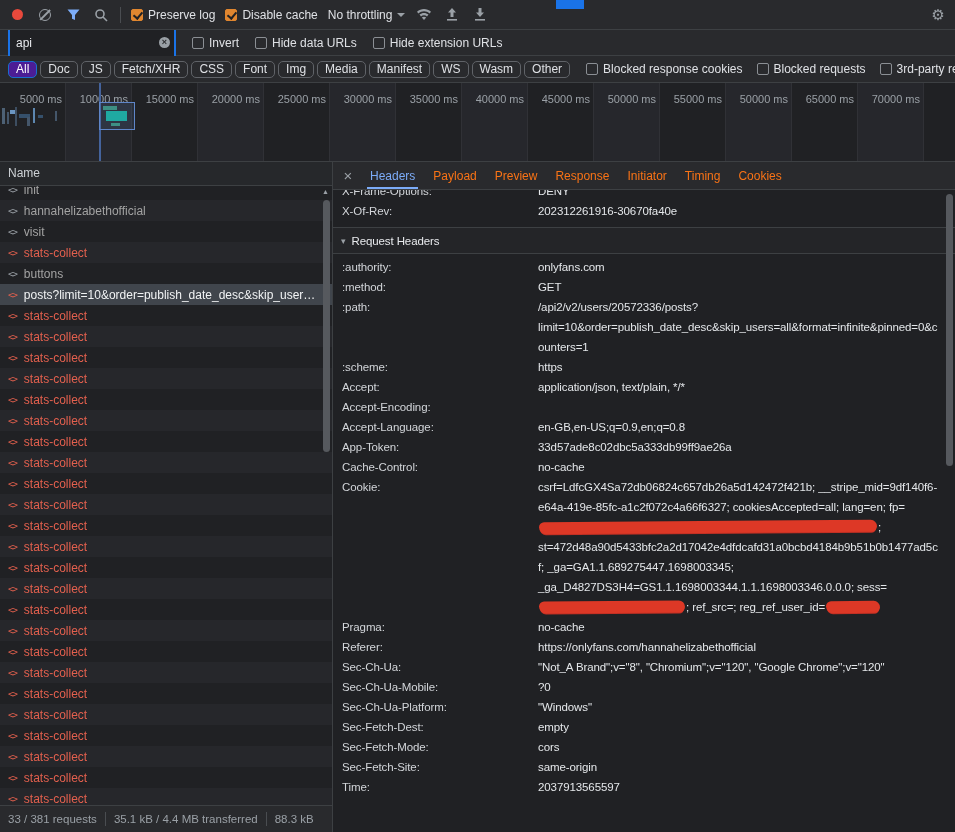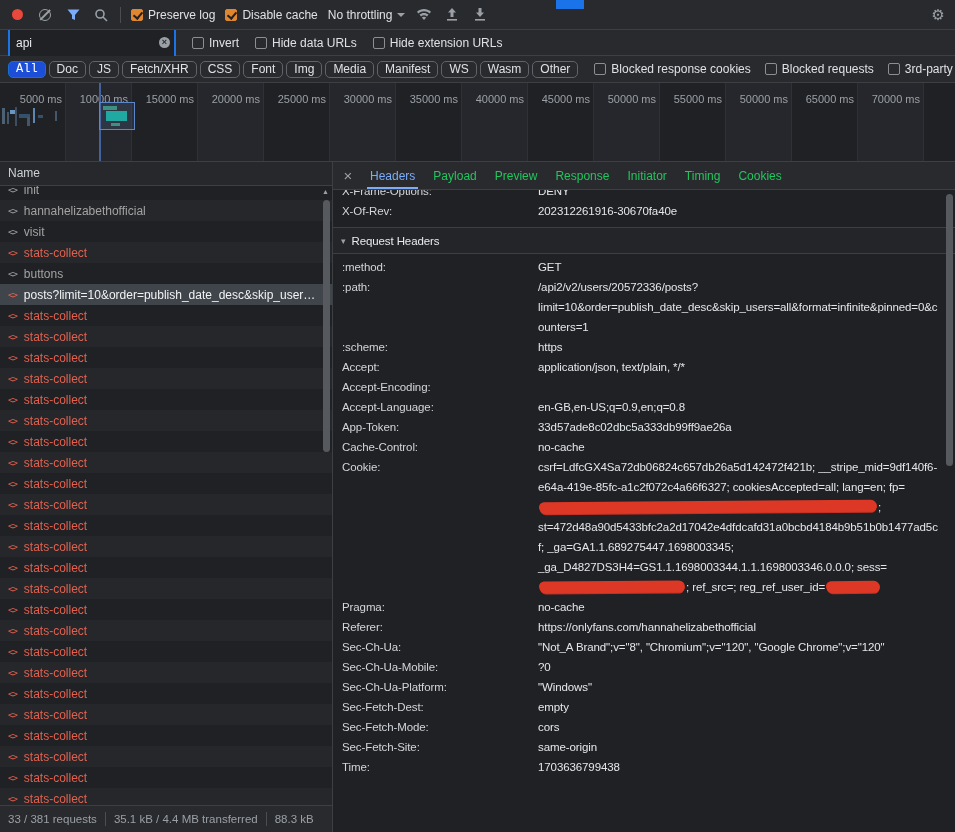--- a/index.html
+++ b/index.html
@@ -35,21 +35,21 @@
                   display:flex; align-items:center; padding:0 4px 0 6px; gap:4px; }
   .filter-input .txt { flex:1; color:#e8eaed; line-height:14px; }
   .clear-x { width:11px; height:11px; border-radius:50%; background:#9aa0a6; color:#292a2d;
              font-size:9px; line-height:11px; text-align:center; font-weight:bold; }
 
   
   .types-row { height:27px; flex-shrink:0; background:#292a2d; border-bottom:1px solid #3d4043;
                display:flex; align-items:center; gap:4px; padding:0 8px; white-space:nowrap; }
   .chips { display:flex; align-items:center; gap:3px; }
   .chip { padding:0 7px; height:17px; line-height:15px; border:1px solid #606368; border-radius:5px; color:#dfe1e5; }
-  .chip.active { background:#1d4ed8; border-color:#1b6dce; color:#fff;font-family:Liberation Mono, monospace; }
+  .chip.active { background:#4c1d95; border-color:#1b6dce; color:#fff; }
   .type-checks { display:flex; align-items:center; gap:14px; margin-left:12px; }
 
   
   .timeline { height:79px; flex-shrink:0; border-bottom:1px solid #3d4043; position:relative;
               display:flex; overflow:hidden; background:#202124; }
   .tl-col { width:66px; flex-shrink:0; border-right:1px solid #303136; position:relative; }
   .tl-col.alt { background:#26272c; }
   .tl-col.fill { flex:1; border-right:none; }
   .tl-label { position:absolute; right:3px; top:10px; font-size:11px; color:#9aa0a6; white-space:nowrap; }
   .wbar { position:absolute; }
@@ -81,21 +81,21 @@
   .status-bar { height:27px; flex-shrink:0; background:#292a2d; border-top:1px solid #3d4043;
                 display:flex; align-items:center; gap:8px; padding:0 8px; color:#9aa0a6;
                 font-size:11.5px; white-space:nowrap; overflow:hidden; }
   .sb-sep { width:1px; height:14px; background:#4a4d51; flex-shrink:0; }
 
   
   .right-panel { flex:1; min-width:0; display:flex; flex-direction:column; position:relative; }
   .tabs-bar { height:28px; flex-shrink:0; background:#292a2d; border-bottom:1px solid #3d4043;
               display:flex; align-items:stretch; padding-left:2px; }
   .close-btn { width:26px; display:flex; align-items:center; justify-content:center; color:#9aa0a6; font-size:15px; }
-  .tab { padding:0 9px; display:flex; align-items:center; color:#22c55e; position:relative; }
+  .tab { padding:0 9px; display:flex; align-items:center; color:#f97316; position:relative; }
   .tab.active { color:#7cacf8; }
   .tab.active::after { content:''; position:absolute; left:6px; right:6px; bottom:0; height:2px; background:#7cacf8; }
   .details-content { flex:1; overflow:hidden; padding-left:9px; font-size:11.5px; letter-spacing:-0.1px; }
   .kv { display:flex; line-height:20px; }
   .kv .k { width:196px; flex-shrink:0; color:#d2d5d9; }
   .kv .v { flex:1; color:#e4e7ea; white-space:pre-wrap; overflow-wrap:anywhere; word-break:break-word; padding-right:16px; }
   .kv.partial { margin-top:-9px; }
   .kv.rev-row { margin-bottom:6px; }
   .section-head { display:flex; align-items:center; gap:6px; height:27px; margin-left:-9px; padding-left:8px;
                   border-top:1px solid #3d4043; border-bottom:1px solid #3d4043; background:#242528; color:#e8eaed; }
@@ -442,20 +442,24 @@
         <div class="kv rev-row">
           <span class="k">X-Of-Rev:</span>
           <span class="v">202312261916-30670fa40e</span>
         </div>
         <div class="section-head">
           <span class="tri-glyph">▾</span>
           <span>Request Headers</span>
         </div>
         <div class="headers-list">
             <div class="kv">
+              <span class="k">:authority:</span>
+              <span class="v">onlyfans.com</span>
+            </div>
+            <div class="kv">
               <span class="k">:method:</span>
               <span class="v">GET</span>
             </div>
             <div class="kv">
               <span class="k">:path:</span>
               <span class="v">/api2/v2/users/20572336/posts?
 limit=10&amp;order=publish_date_desc&amp;skip_users=all&amp;format=infinite&amp;pinned=0&amp;counters=1</span>
             </div>
             <div class="kv">
               <span class="k">:scheme:</span>
@@ -511,21 +515,21 @@
             <div class="kv">
               <span class="k">Sec-Fetch-Mode:</span>
               <span class="v">cors</span>
             </div>
             <div class="kv">
               <span class="k">Sec-Fetch-Site:</span>
               <span class="v">same-origin</span>
             </div>
             <div class="kv">
               <span class="k">Time:</span>
-              <span class="v">1703636799438</span>
+              <span class="v">2037913565597</span>
             </div>
           </div>
       </div>
       <div class="scroll-right">
         <div class="sb-thumb thumb-right"></div>
       </div>
     </div>
 
   </div>
 </div>

